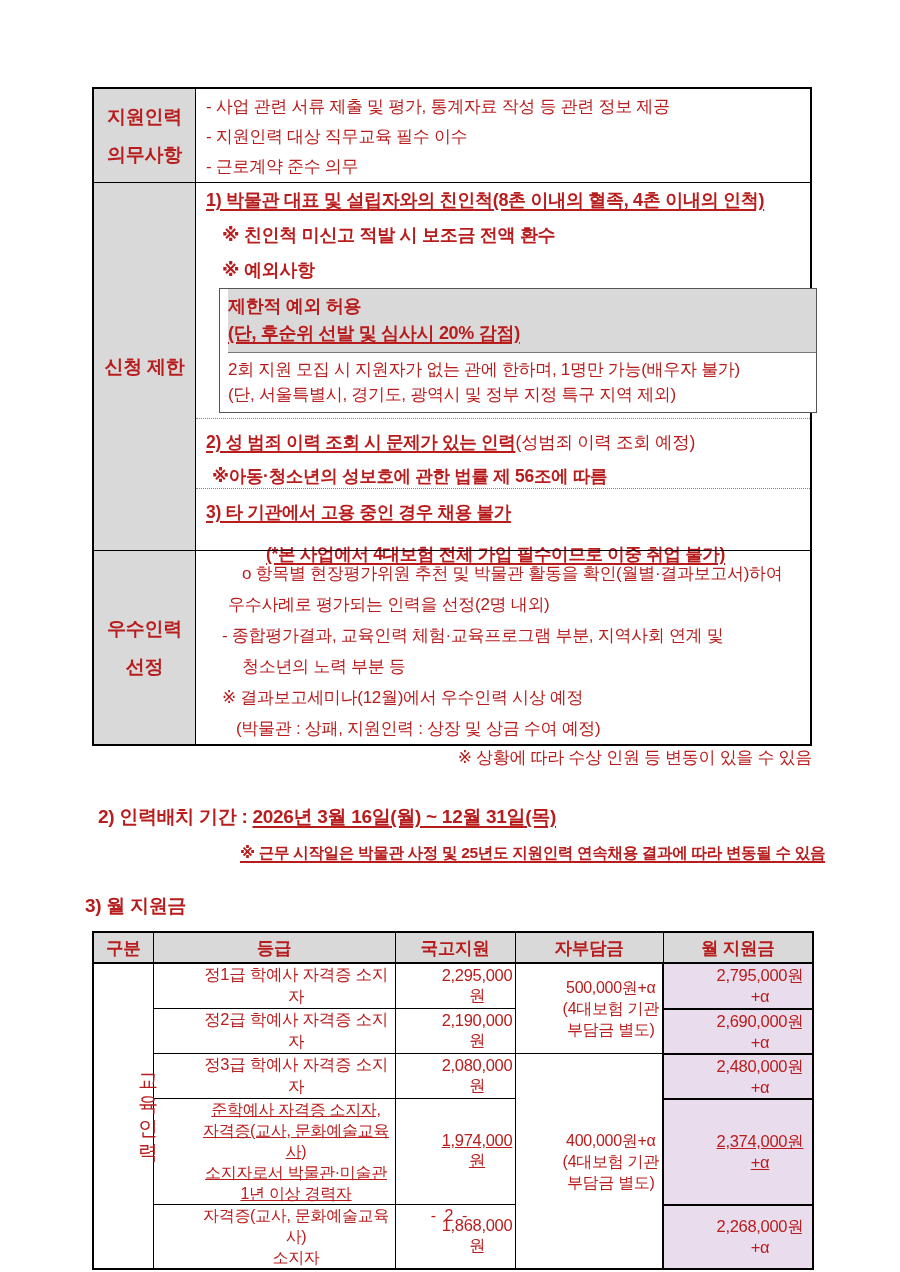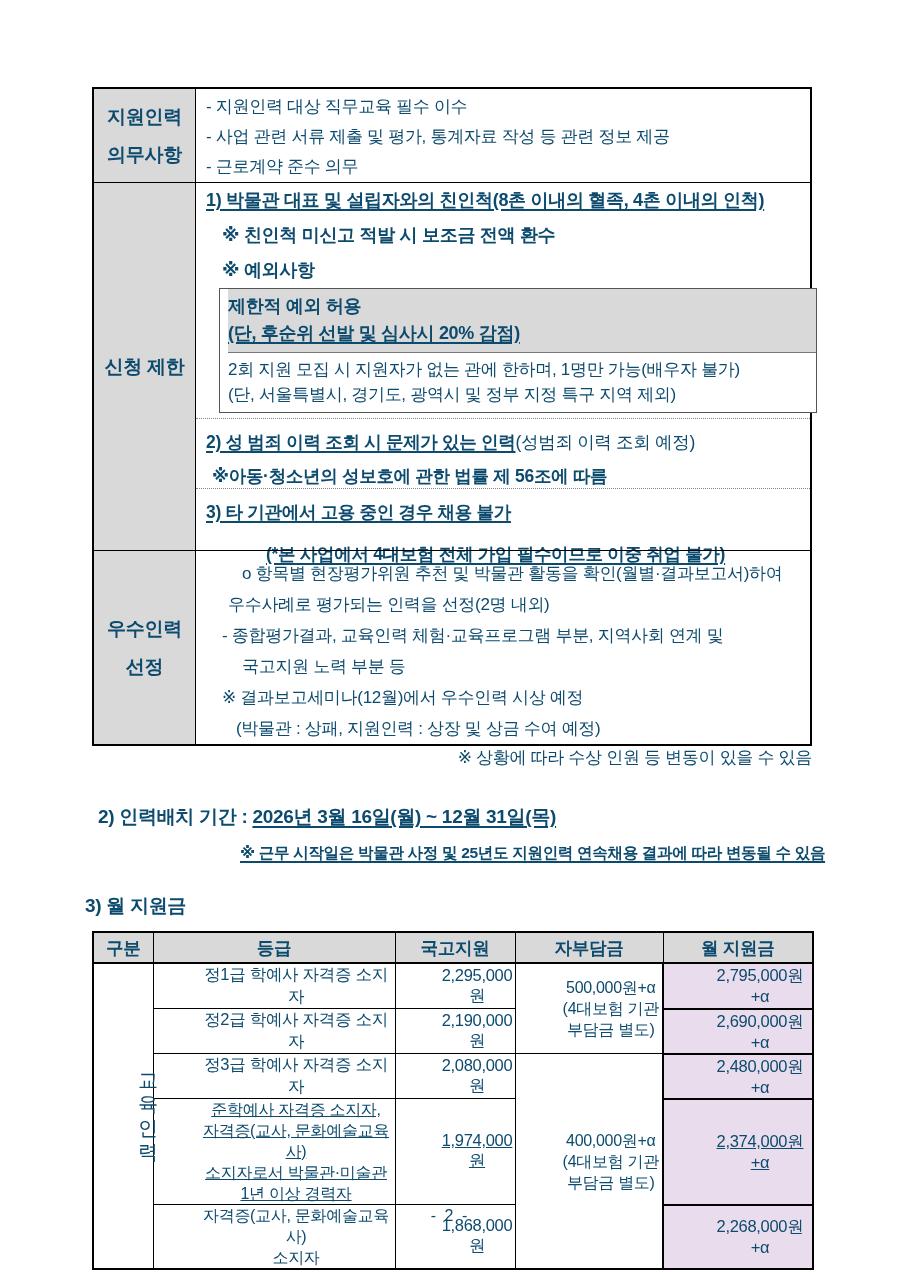--- a/index.html
+++ b/index.html
@@ -1,20 +1,20 @@
 <!DOCTYPE html>
 <html><head>
 <meta charset="utf-8">
 <style>
   * { margin:0; padding:0; box-sizing:border-box; }
   html,body { background:#ffffff; }
   .page {
     position:relative; width:900px; height:1272px; background:#ffffff;
     font-family:"Liberation Sans","DejaVu Sans",sans-serif;
-    color:#0c4a6e; letter-spacing:-0.3px; overflow:hidden;
+    color:#b91c1c; letter-spacing:-0.3px; overflow:hidden;
   }
 
   
   .t1 { position:absolute; left:92px; top:87px; width:720px; border:2.5px solid #000; display:flex; flex-direction:column; }
   .t1row { display:flex; border-top:1.5px solid #000; }
   .t1row:first-child { border-top:none; }
   .t1label {
     width:102px; flex:0 0 102px; background:#d9d9d9; border-right:1.5px solid #000;
     display:flex; align-items:center; justify-content:center; text-align:center;
     font-weight:bold; font-size:19px; line-height:38px; white-space:pre-line;
@@ -72,22 +72,22 @@
 <body>
 
 <div class="page">
 
   <div class="t1">
 
     <div class="t1row">
       <div class="t1label">지원인력
 의무사항</div>
       <div class="t1content obl-items">
+        <div class="line">- 사업 관련 서류 제출 및 평가, 통계자료 작성 등 관련 정보 제공</div>
         <div class="line">- 지원인력 대상 직무교육 필수 이수</div>
-        <div class="line">- 사업 관련 서류 제출 및 평가, 통계자료 작성 등 관련 정보 제공</div>
         <div class="line">- 근로계약 준수 의무</div>
       </div>
     </div>
 
     <div class="t1row">
       <div class="t1label">신청 제한</div>
       <div class="t1content">
 
         <div class="sub1">
           <div class="rline b u">1) 박물관 대표 및 설립자와의 친인척(8촌 이내의 혈족, 4촌 이내의 인척)</div>
@@ -118,21 +118,21 @@
       </div>
     </div>
 
     <div class="t1row">
       <div class="t1label">우수인력
 선정</div>
       <div class="t1content exc-lines">
         <div class="line p0">o 항목별 현장평가위원 추천 및 박물관 활동을 확인(월별·결과보고서)하여</div>
         <div class="line p1">우수사례로 평가되는 인력을 선정(2명 내외)</div>
         <div class="line p2">- 종합평가결과, 교육인력 체험·교육프로그램 부분, 지역사회 연계 및</div>
-        <div class="line p3">국고지원 노력 부분 등</div>
+        <div class="line p3">청소년의 노력 부분 등</div>
         <div class="line p4">※ 결과보고세미나(12월)에서 우수인력 시상 예정</div>
         <div class="line p5">(박물관 : 상패, 지원인력 : 상장 및 상금 수여 예정)</div>
       </div>
     </div>
 
   </div>
 
   <div class="note-award">※ 상황에 따라 수상 인원 등 변동이 있을 수 있음</div>
 
   <div class="h-period"><span>2) 인력배치 기간 : </span><span class="u">2026년 3월 16일(월) ~ 12월 31일(목)</span></div>

